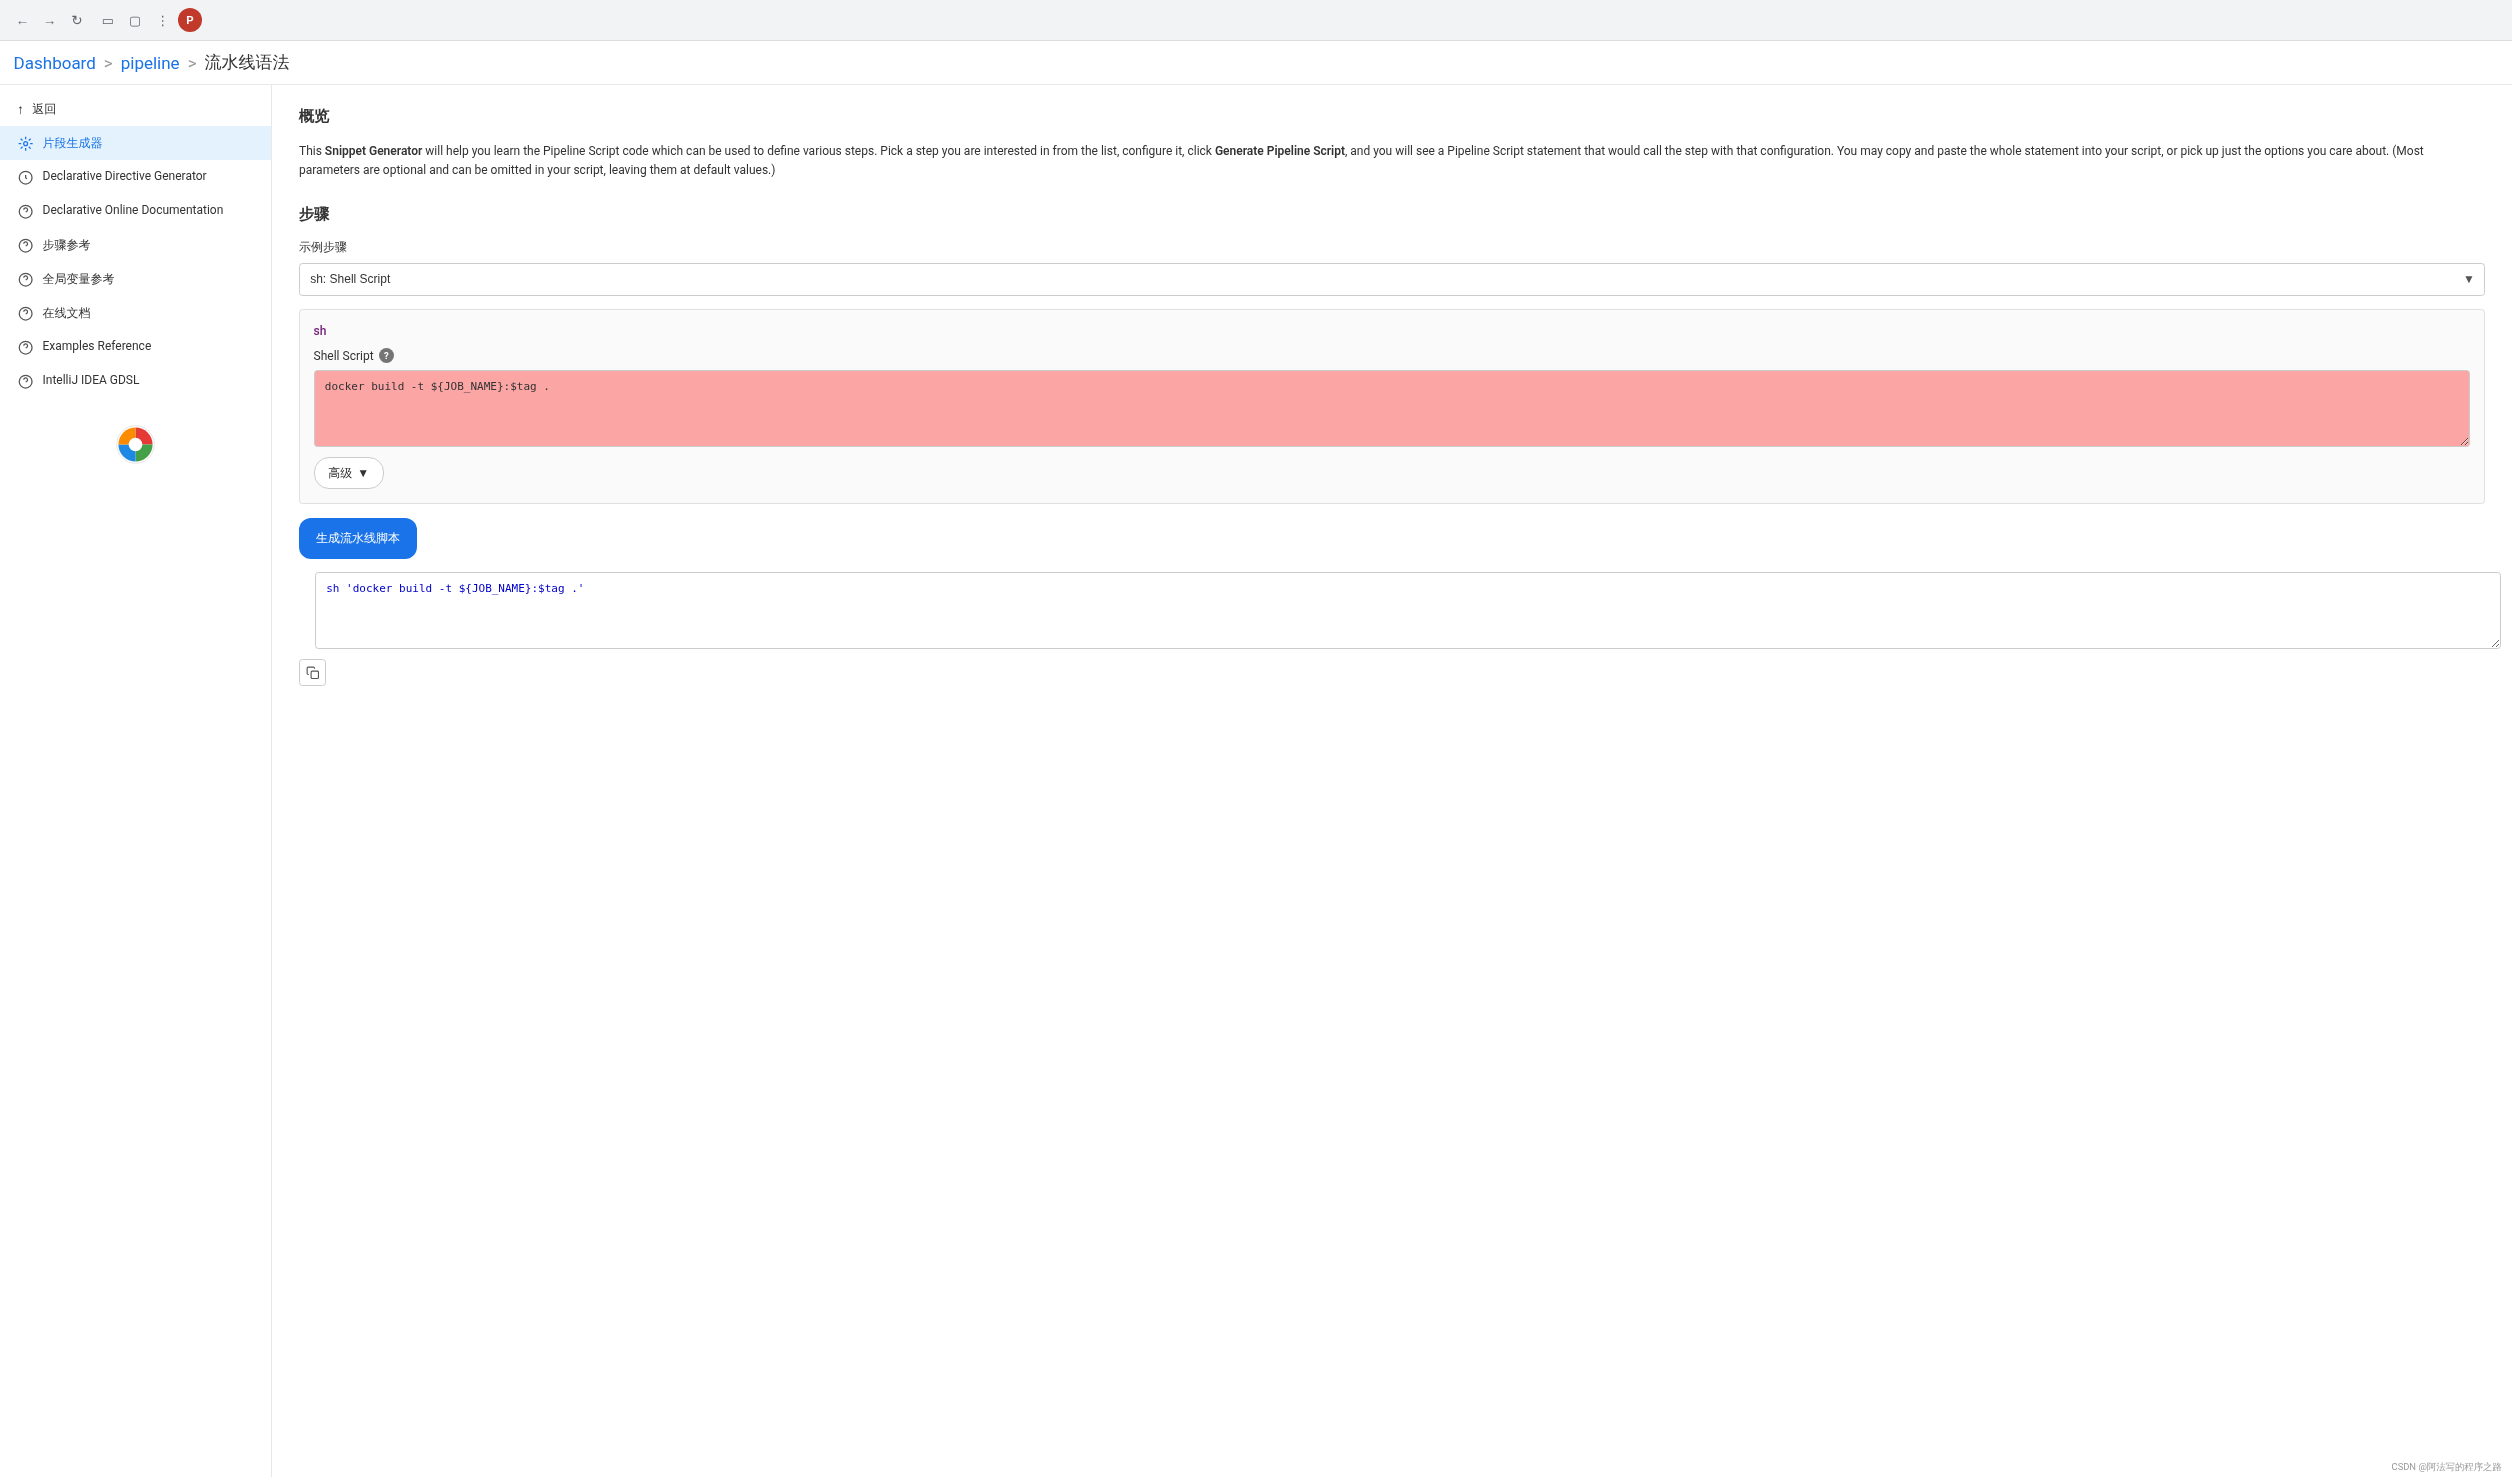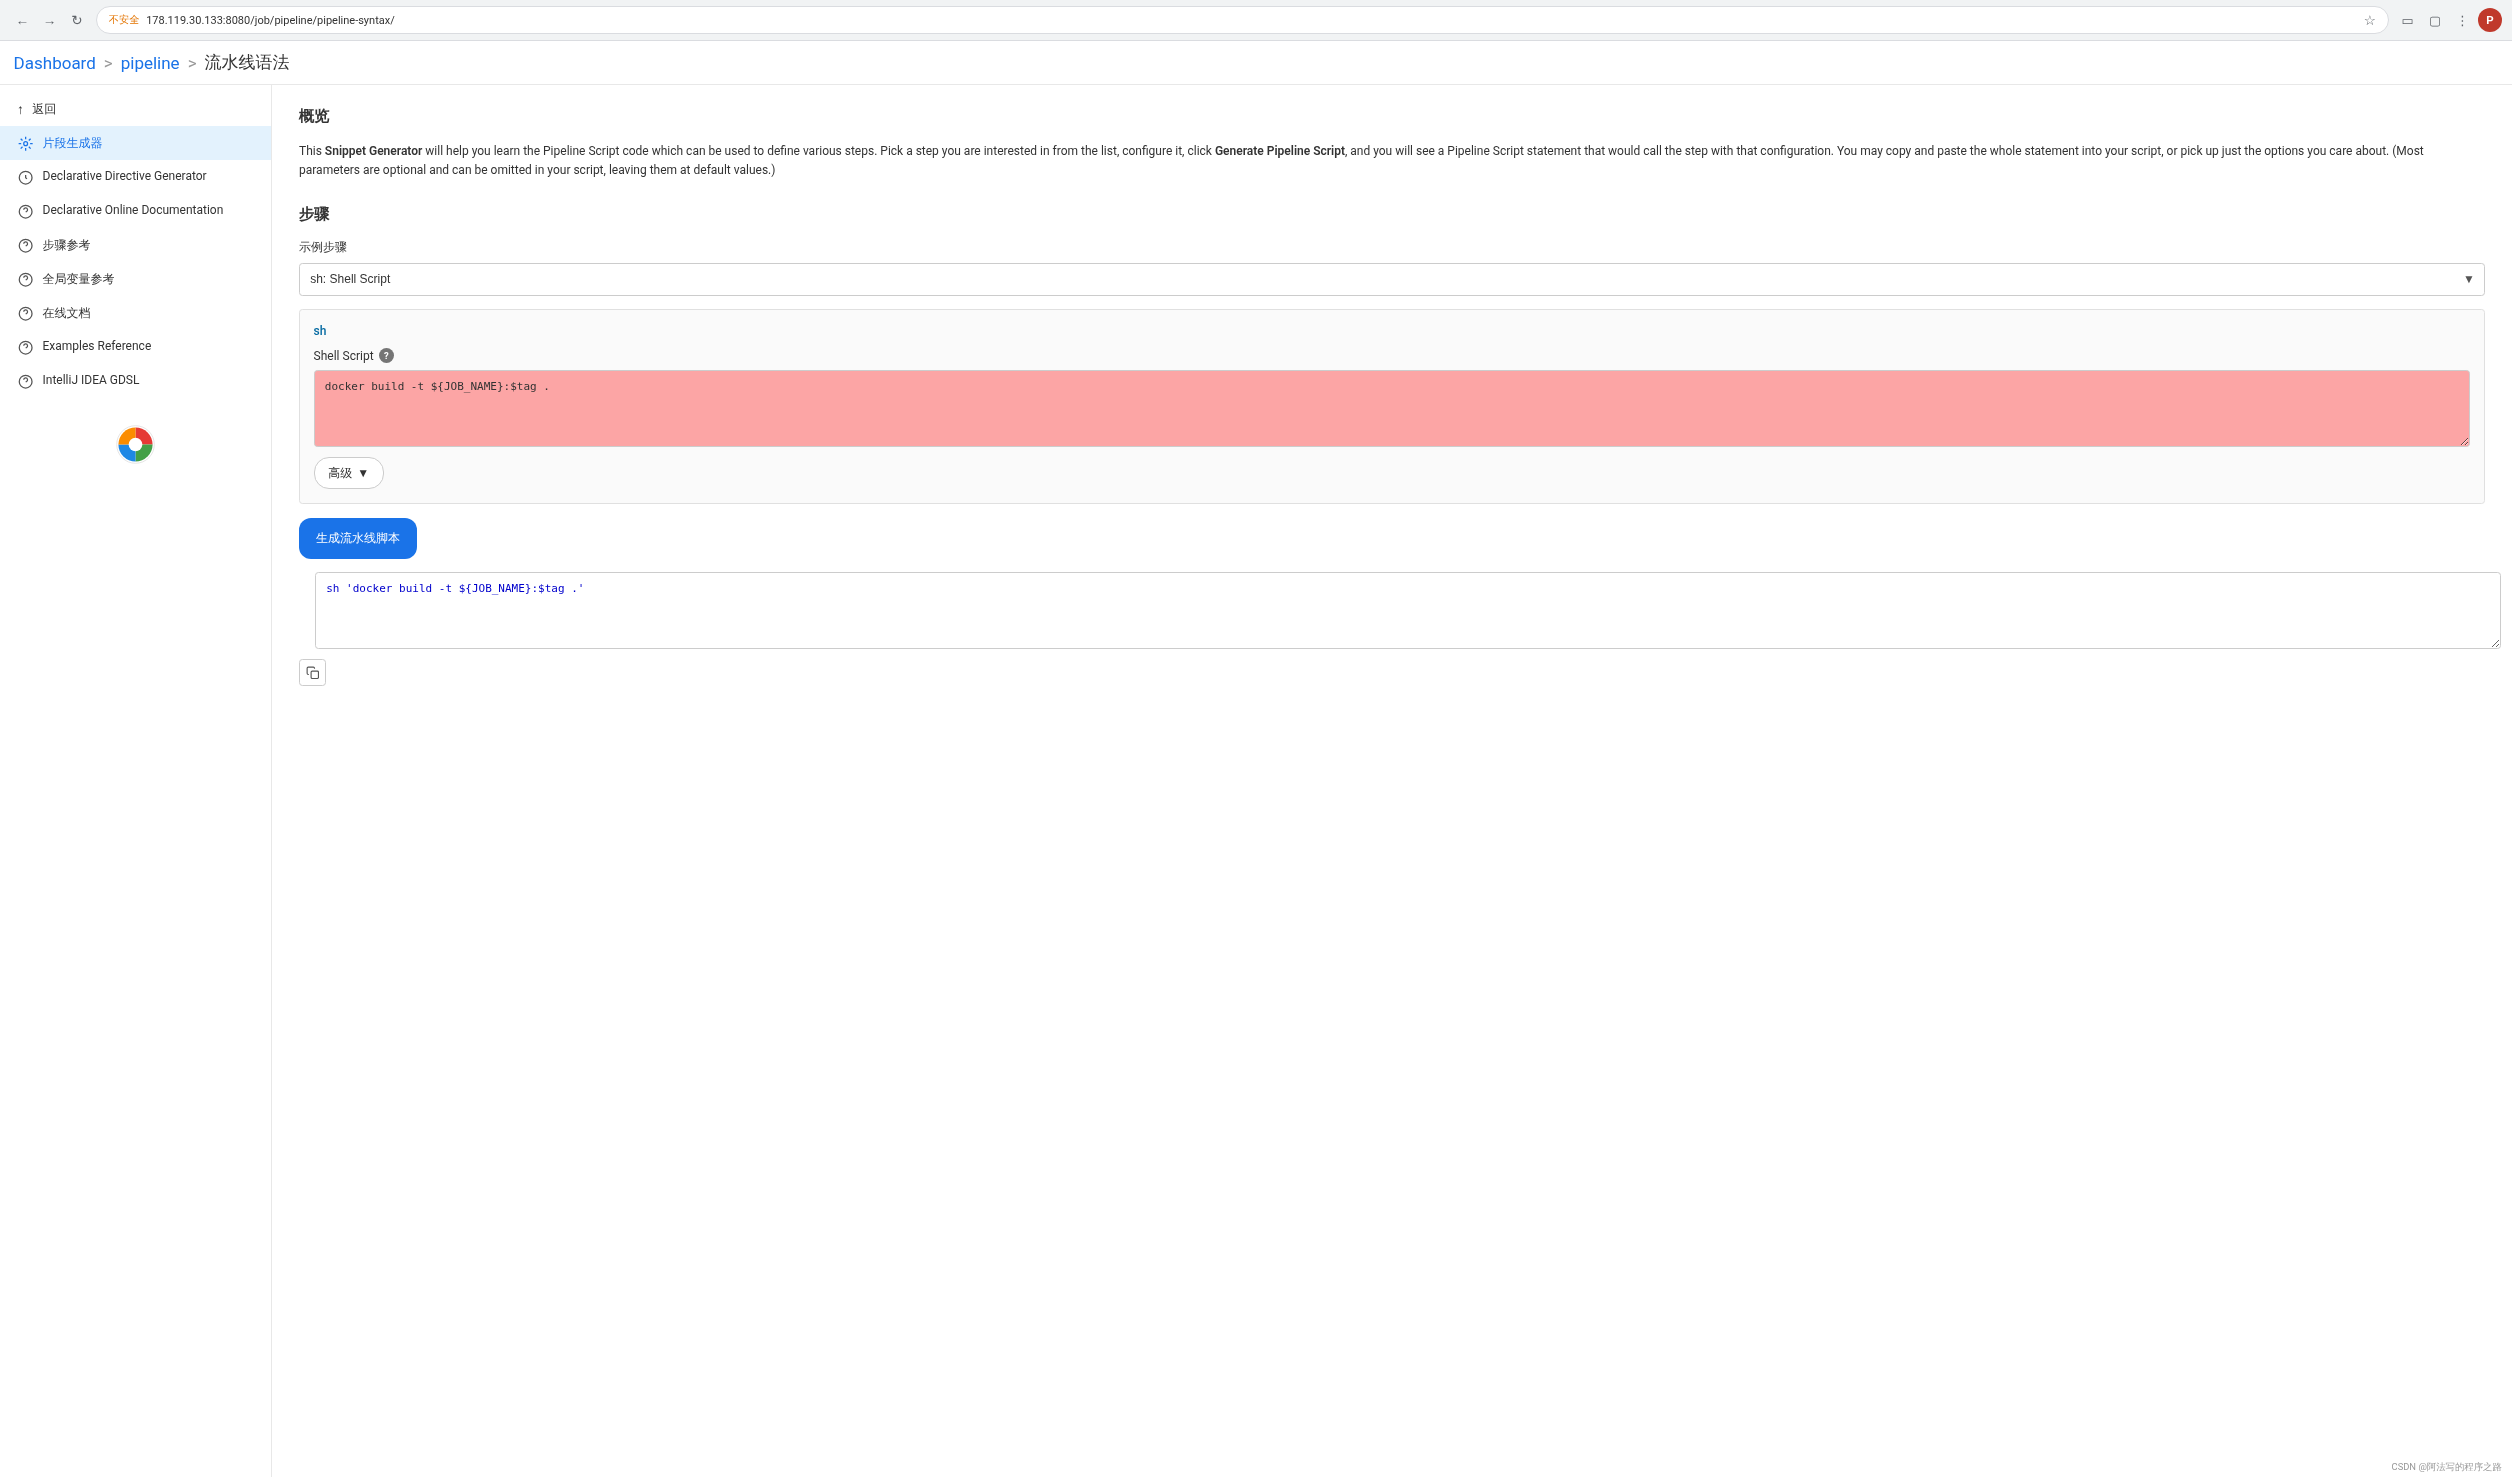--- a/index.html
+++ b/index.html
@@ -186,21 +186,21 @@
     
     .code-block {
       border: 0.9px solid #e0e0e0;
       border-radius: 3.4px;
       padding: 13.6px;
       background: #fafafa;
       margin-bottom: 13.6px;
     }
     .code-block-header {
       font-size: 12px;
-      color: #0369a1;
+      color: #701a75;
       margin-bottom: 10.2px;
       font-weight: 500;
     }
     .code-block-label {
       font-size: 12px;
       color: #333;
       margin-bottom: 6.8px;
       display: flex;
       align-items: center;
       gap: 5.1px;
@@ -298,25 +298,20 @@
     }
   </style>
 </head>
 <body>
 
 <div class="browser-chrome">
   <div class="nav-buttons">
     <button class="nav-btn">←</button>
     <button class="nav-btn">→</button>
     <button class="nav-btn">↻</button>
-  </div>
-  <div class="address-bar">
-    <span class="warning">不安全</span>
-    <span class="address-url">178.119.30.133:8080/job/pipeline/pipeline-syntax/</span>
-    <span style="color:#5f6368;font-size:13.6px;">☆</span>
   </div>
   <div class="browser-actions">
     <button class="browser-action-btn">▭</button>
     <button class="browser-action-btn">▢</button>
     <button class="browser-action-btn">⋮</button>
     <button class="profile-btn">P</button>
   </div>
 </div>
 
 <div class="breadcrumb">

